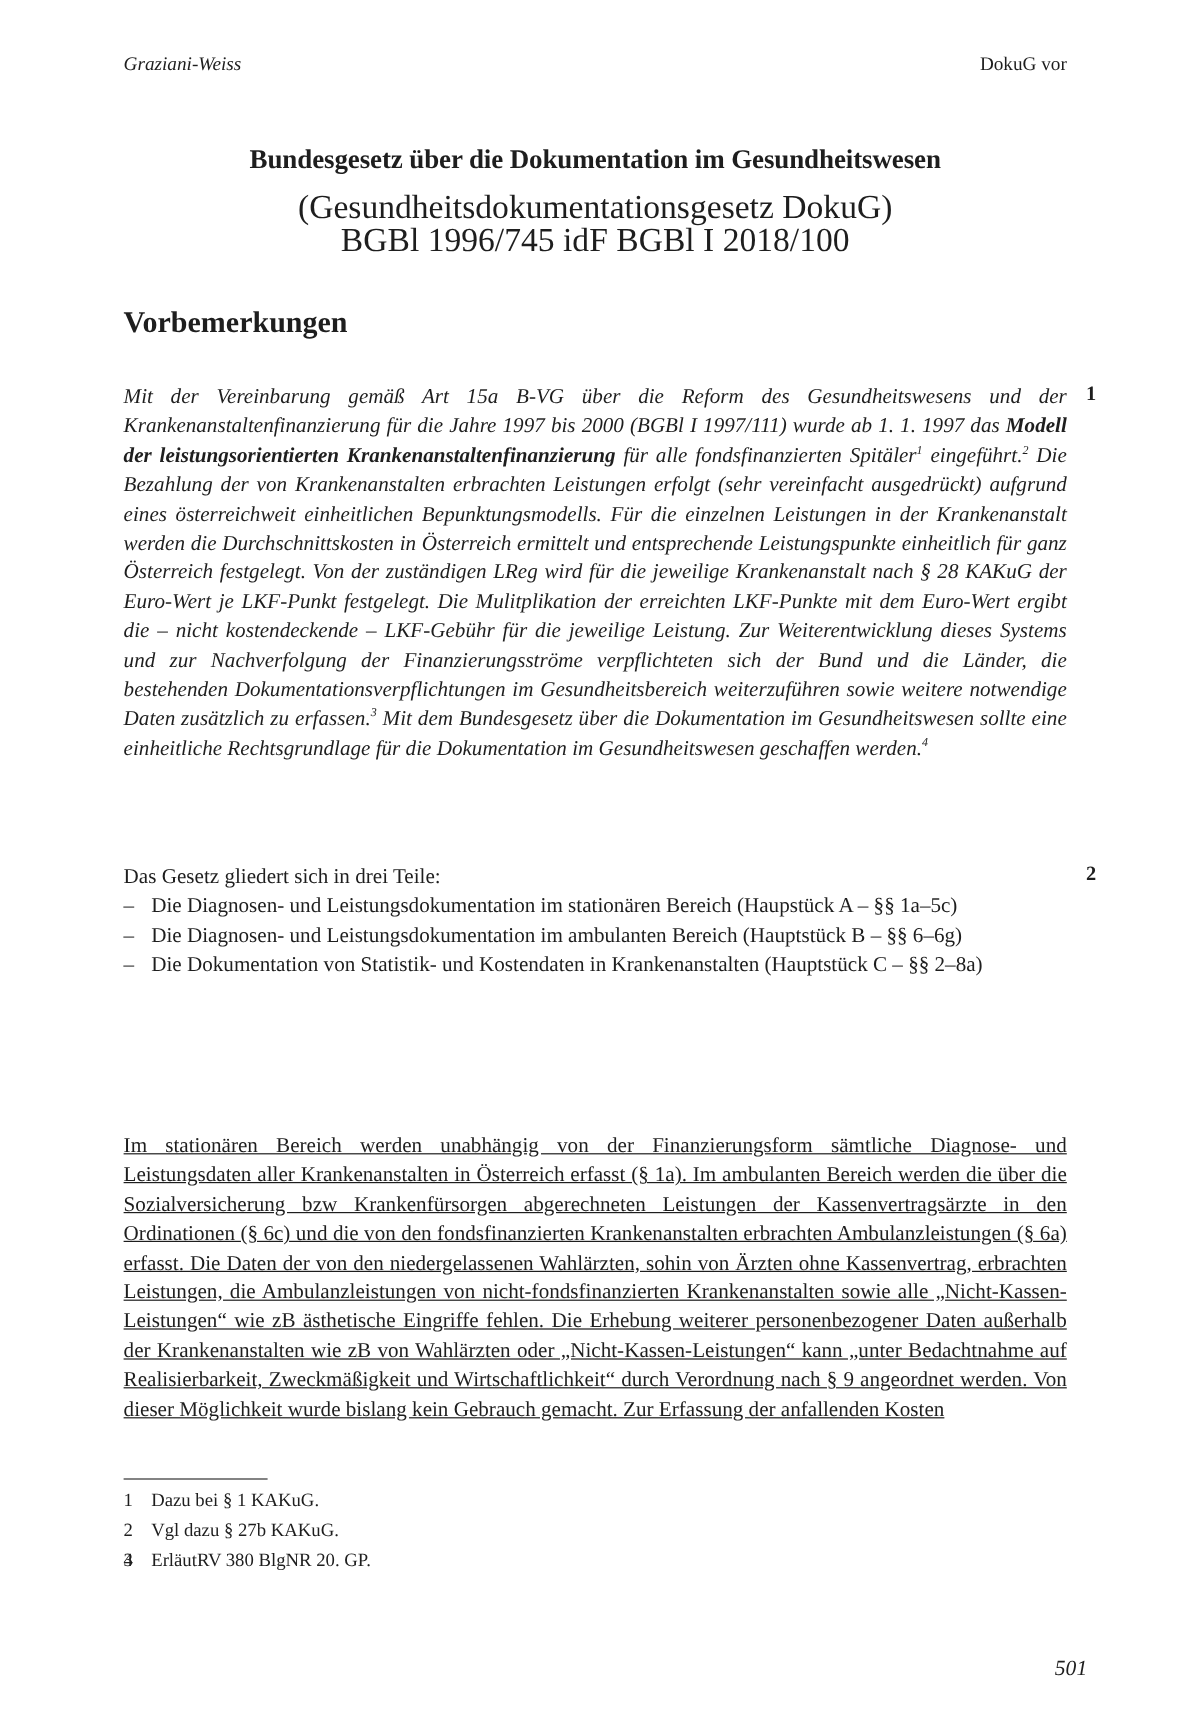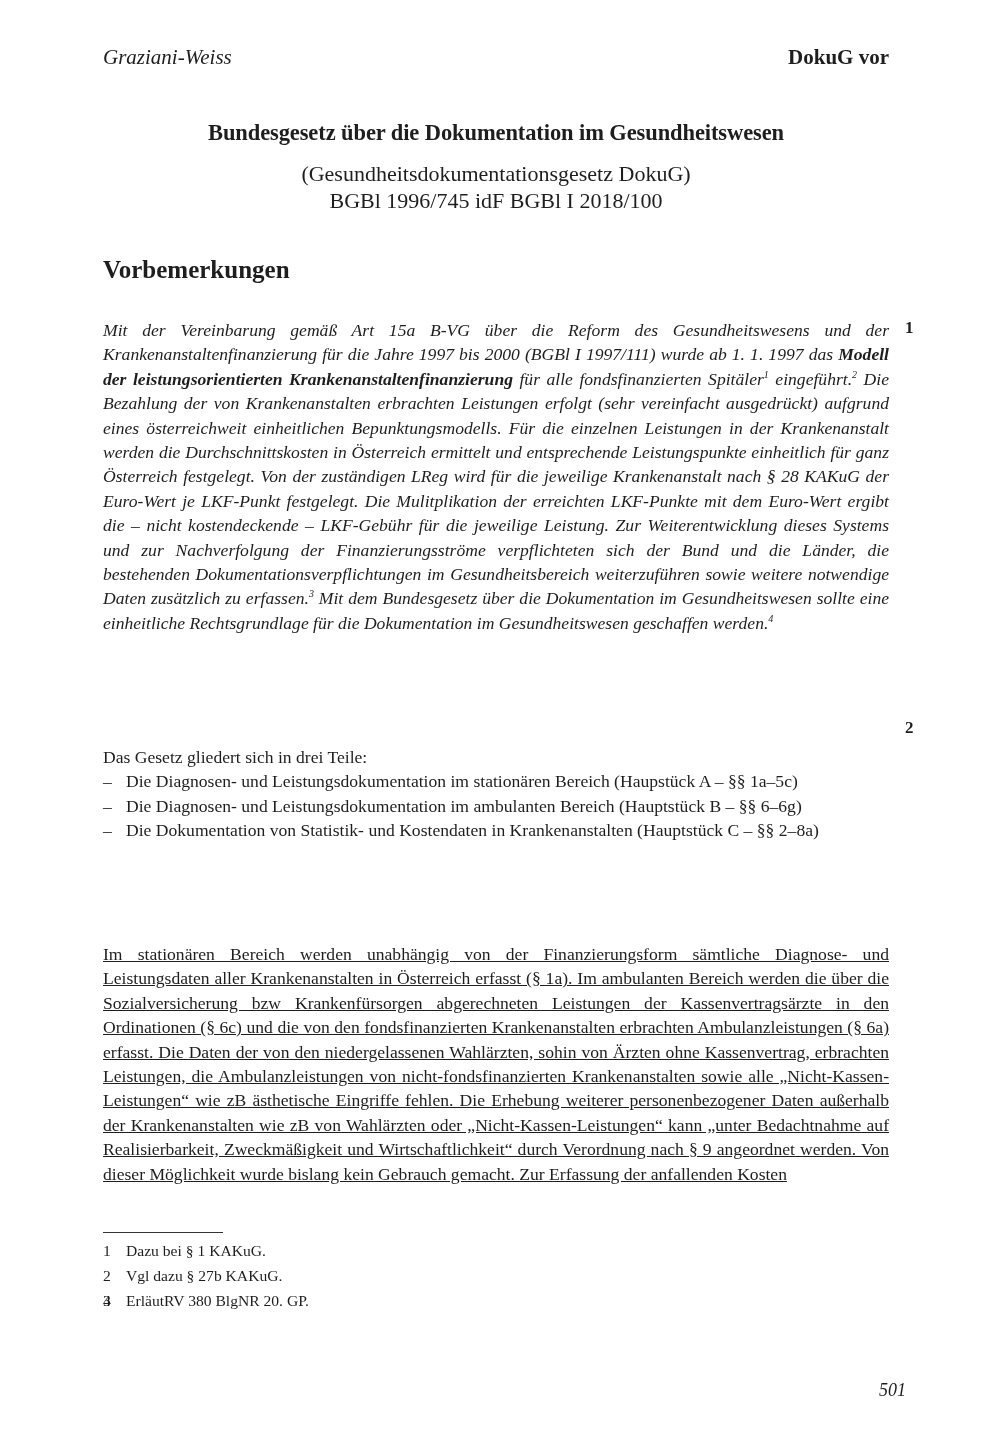--- a/index.html
+++ b/index.html
@@ -2,42 +2,42 @@
 <html><head>
 <meta charset="utf-8">
 <style>
   html, body { margin:0; padding:0; background:#ffffff; }
   body {
     width:990px; height:1440px; position:relative; overflow:hidden;
     font-family:"Liberation Serif","DejaVu Serif",serif; color:#1e1e1e;
   }
   .running-head {
     position:absolute; top:45px; left:103px; width:786px; height:24px;
-    font-size:21px;
+    font-size:16px;
   }
   .rh-left { position:absolute; left:0; top:0; font-style:italic; }
-  .rh-right { position:absolute; right:0; top:0; font-weight:bold; }
+  .rh-right { position:absolute; right:0; top:0; font-weight:normal; }
 
   .title-block { position:absolute; top:118px; left:103px; width:786px; text-align:center; }
   .title { font-size:22.5px; font-weight:bold; margin:0; line-height:30px; letter-spacing:-0.1px; }
-  .subtitle { font-size:22px; margin:12px 0 0 0; line-height:27px; }
+  .subtitle { font-size:28px; margin:12px 0 0 0; line-height:27px; }
 
   .section-heading { position:absolute; top:256px; left:103px; font-size:25px; font-weight:bold; margin:0; }
 
   .body-text {
     position:absolute; left:103px; width:786px;
     font-size:17.6px; line-height:24.4px; text-align:justify; hyphens:manual;
   }
   .body-text p { margin:0; }
   .margin-num {
     position:absolute; left:905px; font-size:17px; font-weight:bold;
   }
   .para1 { top:318px;font-style:italic; }
   .mn1 { top:318px; }
-  .para2 { top:718px;margin-top:27px; }
+  .para2 { top:718px; }
   .mn2 { top:718px; }
   .para3 { top:942px;text-decoration:underline; }
 
   .dash-list { list-style:none; margin:0; padding:0; }
   .dash-list li { position:relative; padding-left:23px; }
   .dash-list li .dash { position:absolute; left:0; top:0; }
 
   sup { font-size:10px; line-height:0; vertical-align:7px; }
 
   .fn-rule { position:absolute; top:1232px; left:103px; width:120px; height:0; border-top:1px solid #333; }

